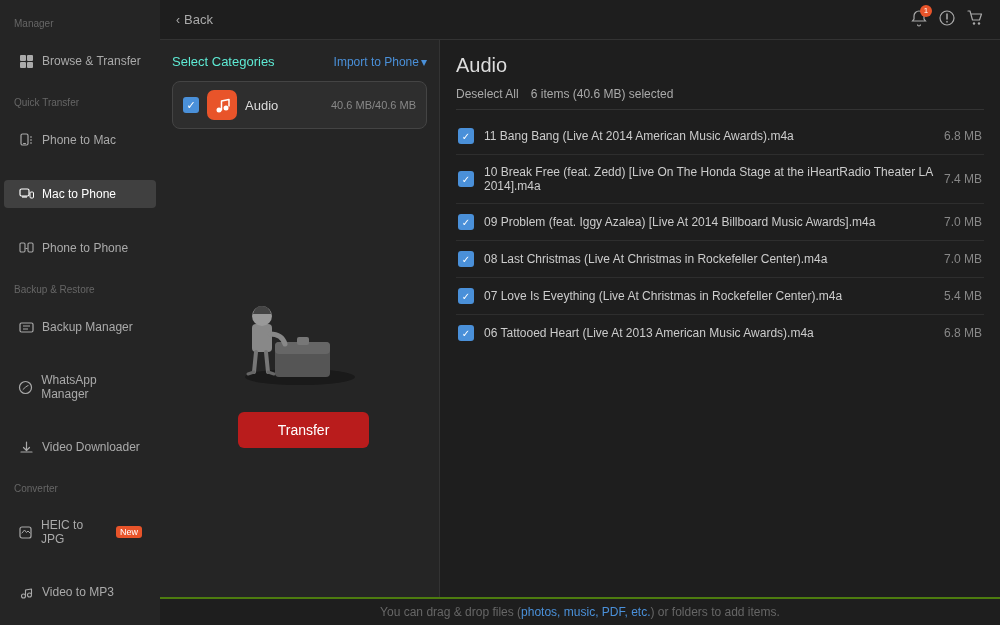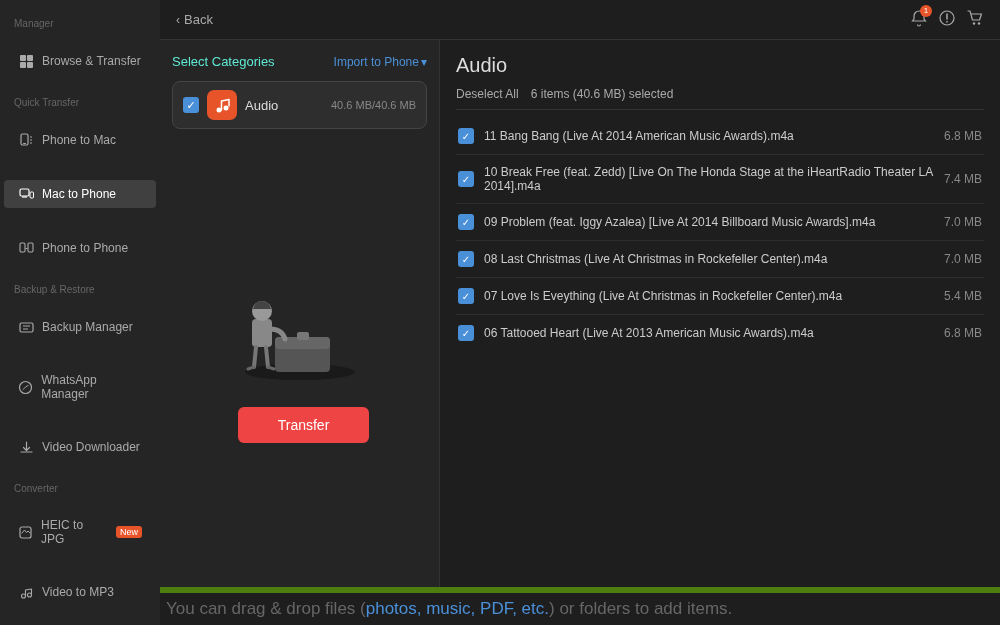--- a/index.html
+++ b/index.html
@@ -197,21 +197,21 @@
       padding: 20px;
     }
 
     
     .illustration-svg {
       width: 160px;
       height: 120px;
     }
 
     .transfer-btn {
-      background: #ef4444;
+      background: #b91c1c;
       color: #fff;
       border: none;
       border-radius: 6px;
       padding: 10px 40px;
       font-size: 14px;
       cursor: pointer;
       margin-top: 20px;
       margin-left: 8px;
     }
 
@@ -282,25 +282,25 @@
       color: #ccc;
     }
     .audio-size {
       font-size: 12px;
       color: #888;
       white-space: nowrap;
     }
 
     
     .bottom-bar {
-      text-align: left;
+      text-align: center;
       padding: 6px;
-      font-size: 17px;
+      font-size: 12px;
       color: #666;
-      border-top: 6px solid #4d7c0f;
+      border-top: 2px solid #4d7c0f;
       background: #1e1e1e;
     }
     .bottom-bar a {
       color: #4a90d9;
       text-decoration: none;
     }
   </style>
 </head>
 <body>
 

